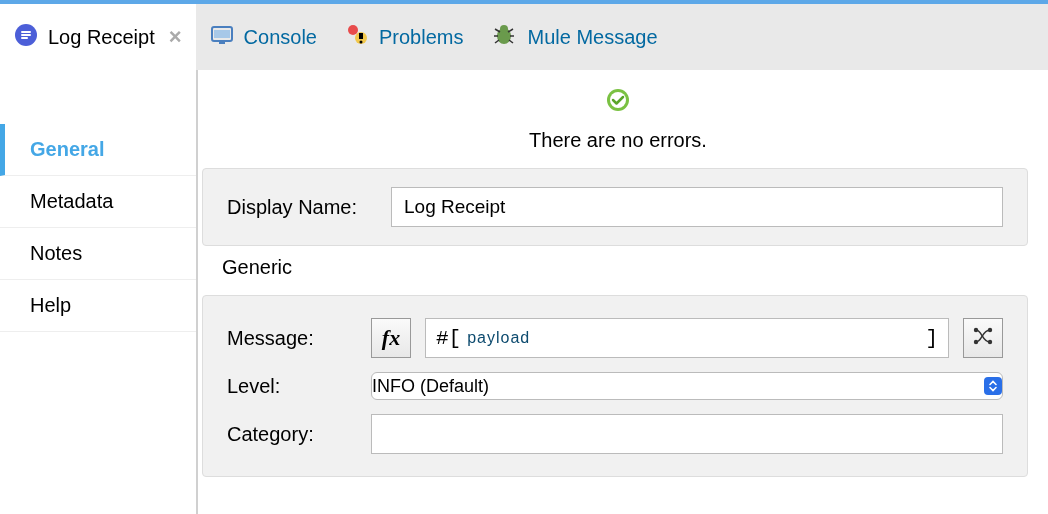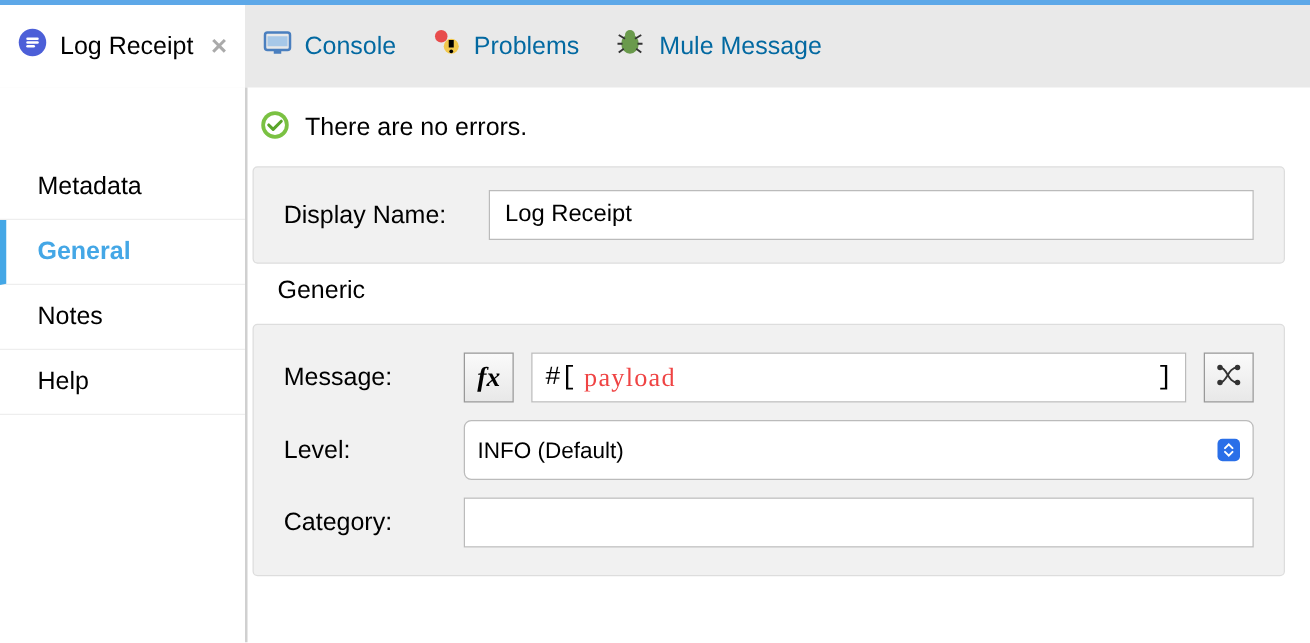--- a/index.html
+++ b/index.html
@@ -67,20 +67,21 @@
     .main {
       flex: 1;
       padding: 12px 20px 0 4px;
       border-left: 2px solid #d0d0d0;
     }
     .status-row {
       display: flex;
       align-items: center;
       gap: 12px;
       padding: 6px 0 16px 6px;
+      flex-direction: column;
     }
     .status-text {
       font-size: 20px;
     }
     .form-section {
       background: #f1f1f1;
       border: 1px solid #ddd;
       border-radius: 4px;
       padding: 18px 24px;
       margin-bottom: 10px;
@@ -119,23 +120,23 @@
     .form-section.generic {
       padding: 22px 24px 22px 24px;
       margin-top: 16px;
     }
     .expr-prefix, .expr-suffix {
       font-family: "Courier New", monospace;
       font-size: 21px;
       color: #000;
     }
     .expr-payload {
-      font-family: Liberation Serif, serif;
-      font-size: 21px;
-      color: #ef4444;
+      font-family: Liberation Sans, sans-serif;
+      font-size: 16px;
+      color: #0c4a6e;
       letter-spacing: 1px;
     }
     .fx-btn, .graph-btn {
       width: 40px;
       height: 40px;
       border: 1px solid #999;
       background: linear-gradient(#fafafa, #e8e8e8);
       display: flex;
       align-items: center;
       justify-content: center;
@@ -150,25 +151,25 @@
       border: 1px solid #bbb;
       background: #fff;
       padding: 0 10px;
       display: flex;
       align-items: center;
       gap: 6px;
     }
     .expr-spacer { flex: 1; }
     .select {
       flex: 1;
-      height: 48px;
+      height: 28px;
       border: 1px solid #bbb;
       border-radius: 6px;
       background: #fff;
-      padding: 0 10px;
+      padding: 0 0;
       display: flex;
       align-items: center;
       justify-content: space-between;
       cursor: pointer;
     }
     .select-arrow {
       width: 18px;
       height: 18px;
       background: #2a6fe8;
       border-radius: 4px;
@@ -228,25 +229,25 @@
         <line x1="4" y1="20" x2="8" y2="17" stroke="#333" stroke-width="1.5"></line>
         <line x1="22" y1="20" x2="18" y2="17" stroke="#333" stroke-width="1.5"></line>
       </svg>
     </span>
     <span>Mule Message</span>
   </div>
 </div>
 
 <div class="content-area">
   <div class="sidebar">
+    <div class="sidebar-item selected">
+      <span>General</span>
+    </div>
     <div class="sidebar-item">
       <span>Metadata</span>
-    </div>
-    <div class="sidebar-item selected">
-      <span>General</span>
     </div>
     <div class="sidebar-item">
       <span>Notes</span>
     </div>
     <div class="sidebar-item">
       <span>Help</span>
     </div>
   </div>
 
   <div class="main">

